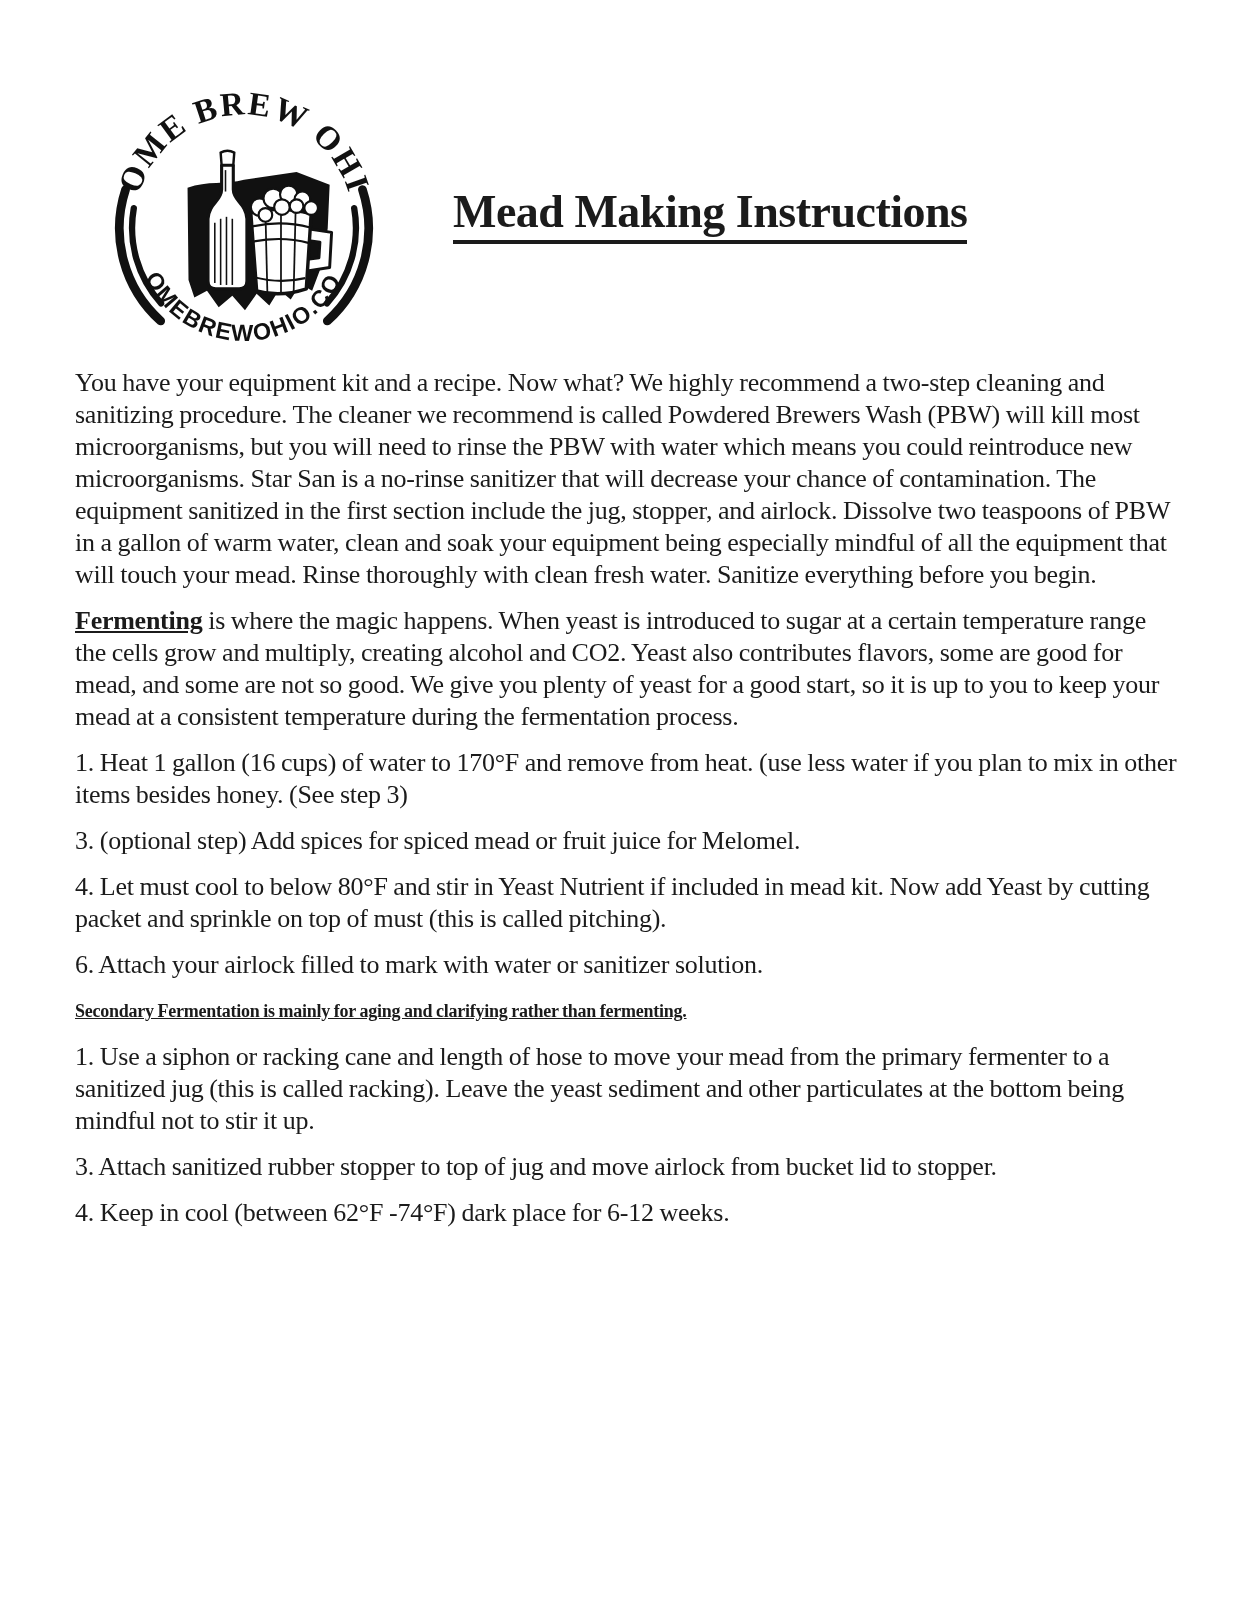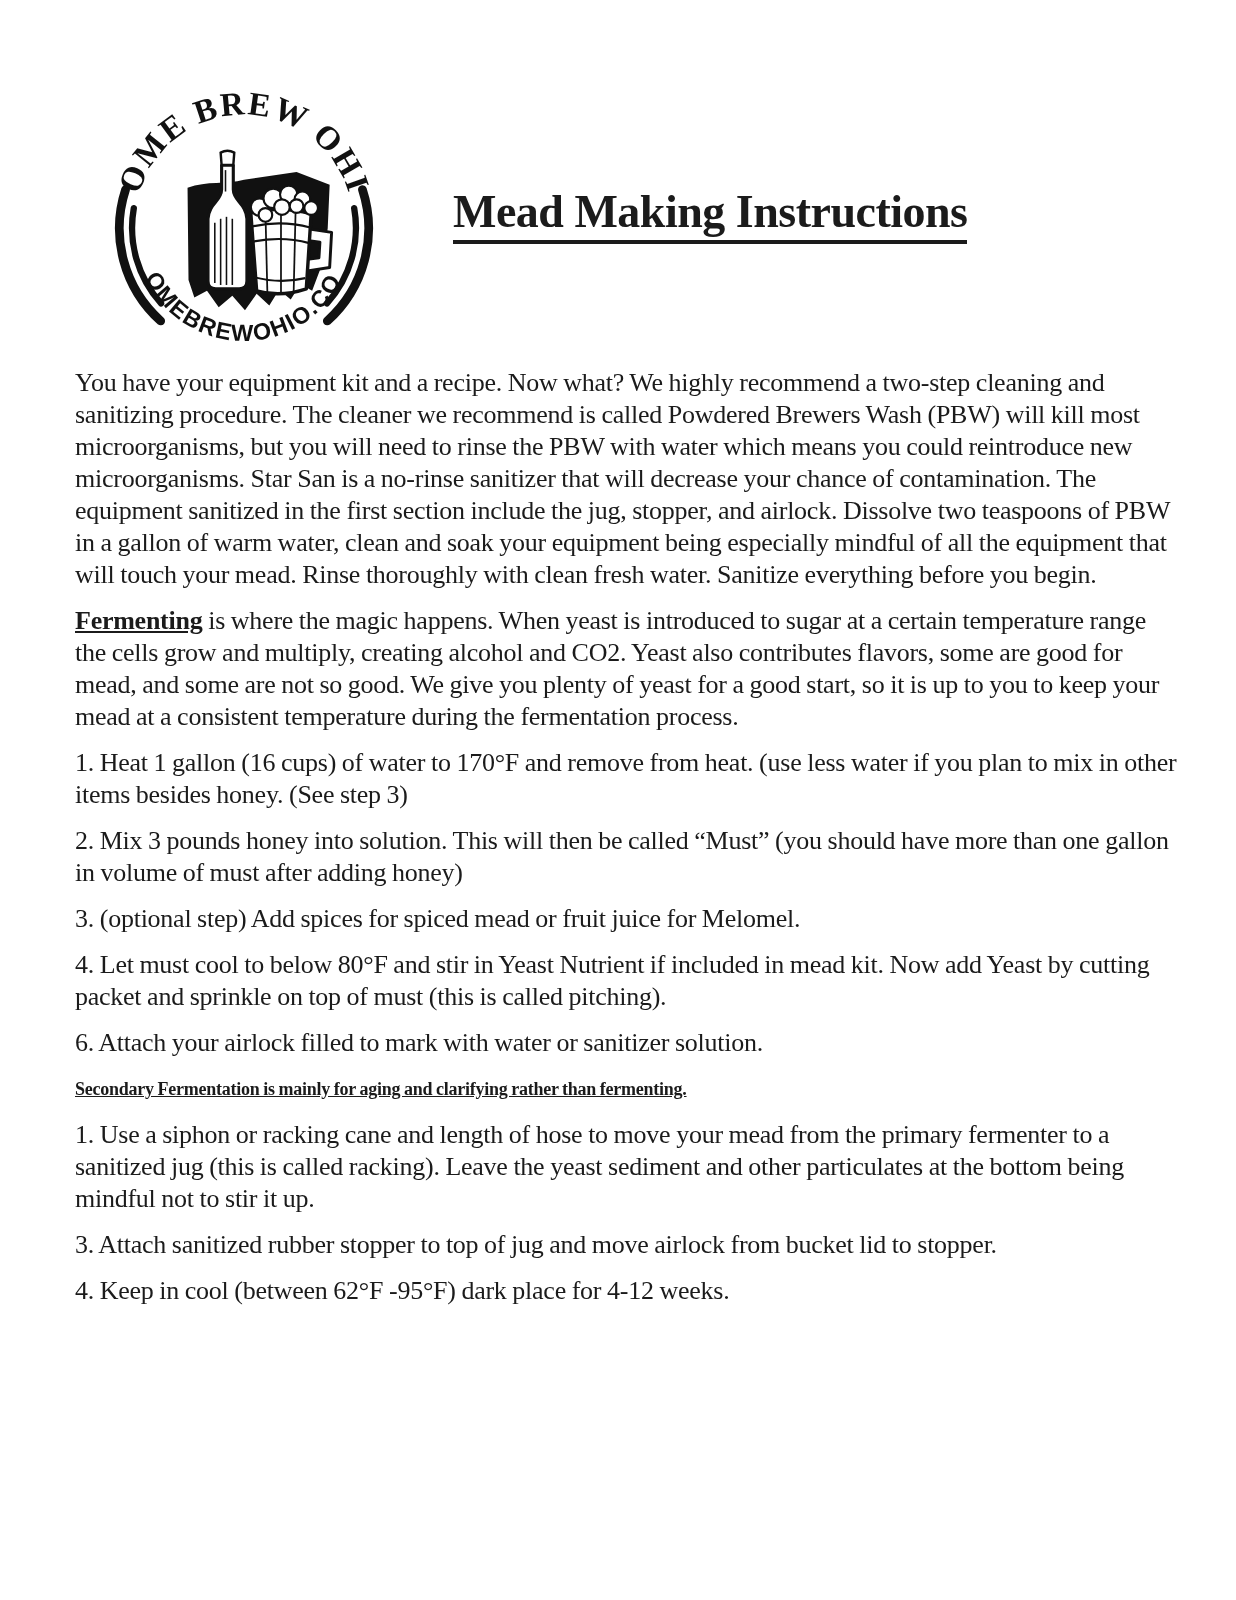--- a/index.html
+++ b/index.html
@@ -129,25 +129,24 @@
     <div class="doc-title">Mead Making Instructions</div>
   </div>
 
   <div class="content">
 
     <p>You have your equipment kit and a recipe. Now what? We highly recommend a two-step cleaning and sanitizing procedure. The cleaner we recommend is called Powdered Brewers Wash (PBW) will kill most microorganisms, but you will need to rinse the PBW with water which means you could reintroduce new microorganisms. Star San is a no-rinse sanitizer that will decrease your chance of contamination. The equipment sanitized in the first section include the jug, stopper, and airlock. Dissolve two teaspoons of PBW in a gallon of warm water, clean and soak your equipment being especially mindful of all the equipment that will touch your mead. Rinse thoroughly with clean fresh water. Sanitize everything before you begin.</p>
 
     <p><span class="lead-bold">Fermenting</span><span> is where the magic happens. When yeast is introduced to sugar at a certain temperature range the cells grow and multiply, creating alcohol and CO2. Yeast also contributes flavors, some are good for mead, and some are not so good. We give you plenty of yeast for a good start, so it is up to you to keep your mead at a consistent temperature during the fermentation process.</span></p>
 
     <p>1. Heat 1 gallon (16 cups) of water to 170°F and remove from heat. (use less water if you plan to mix in other items besides honey. (See step 3)</p>
-    <p>2. Mix 3 pounds honey into solution. This will then be called “Must” (you should have more than one gallon in volume of must after adding honey)</p>
     <p>3. (optional step) Add spices for spiced mead or fruit juice for Melomel.</p>
     <p>4. Let must cool to below 80°F and stir in Yeast Nutrient if included in mead kit. Now add Yeast by cutting packet and sprinkle on top of must (this is called pitching).</p>
     <p>6. Attach your airlock filled to mark with water or sanitizer solution.</p>
 
     <p class="sec-heading">Secondary Fermentation is mainly for aging and clarifying rather than fermenting.</p>
 
     <p>1. Use a siphon or racking cane and length of hose to move your mead from the primary fermenter to a sanitized jug (this is called racking). Leave the yeast sediment and other particulates at the bottom being mindful not to stir it up.</p>
     <p>3. Attach sanitized rubber stopper to top of jug and move airlock from bucket lid to stopper.</p>
-    <p>4. Keep in cool (between 62°F -95°F) dark place for 4-12 weeks.</p>
+    <p>4. Keep in cool (between 62°F -74°F) dark place for 6-12 weeks.</p>
 
   </div>
 </div>
 
 </body></html>

